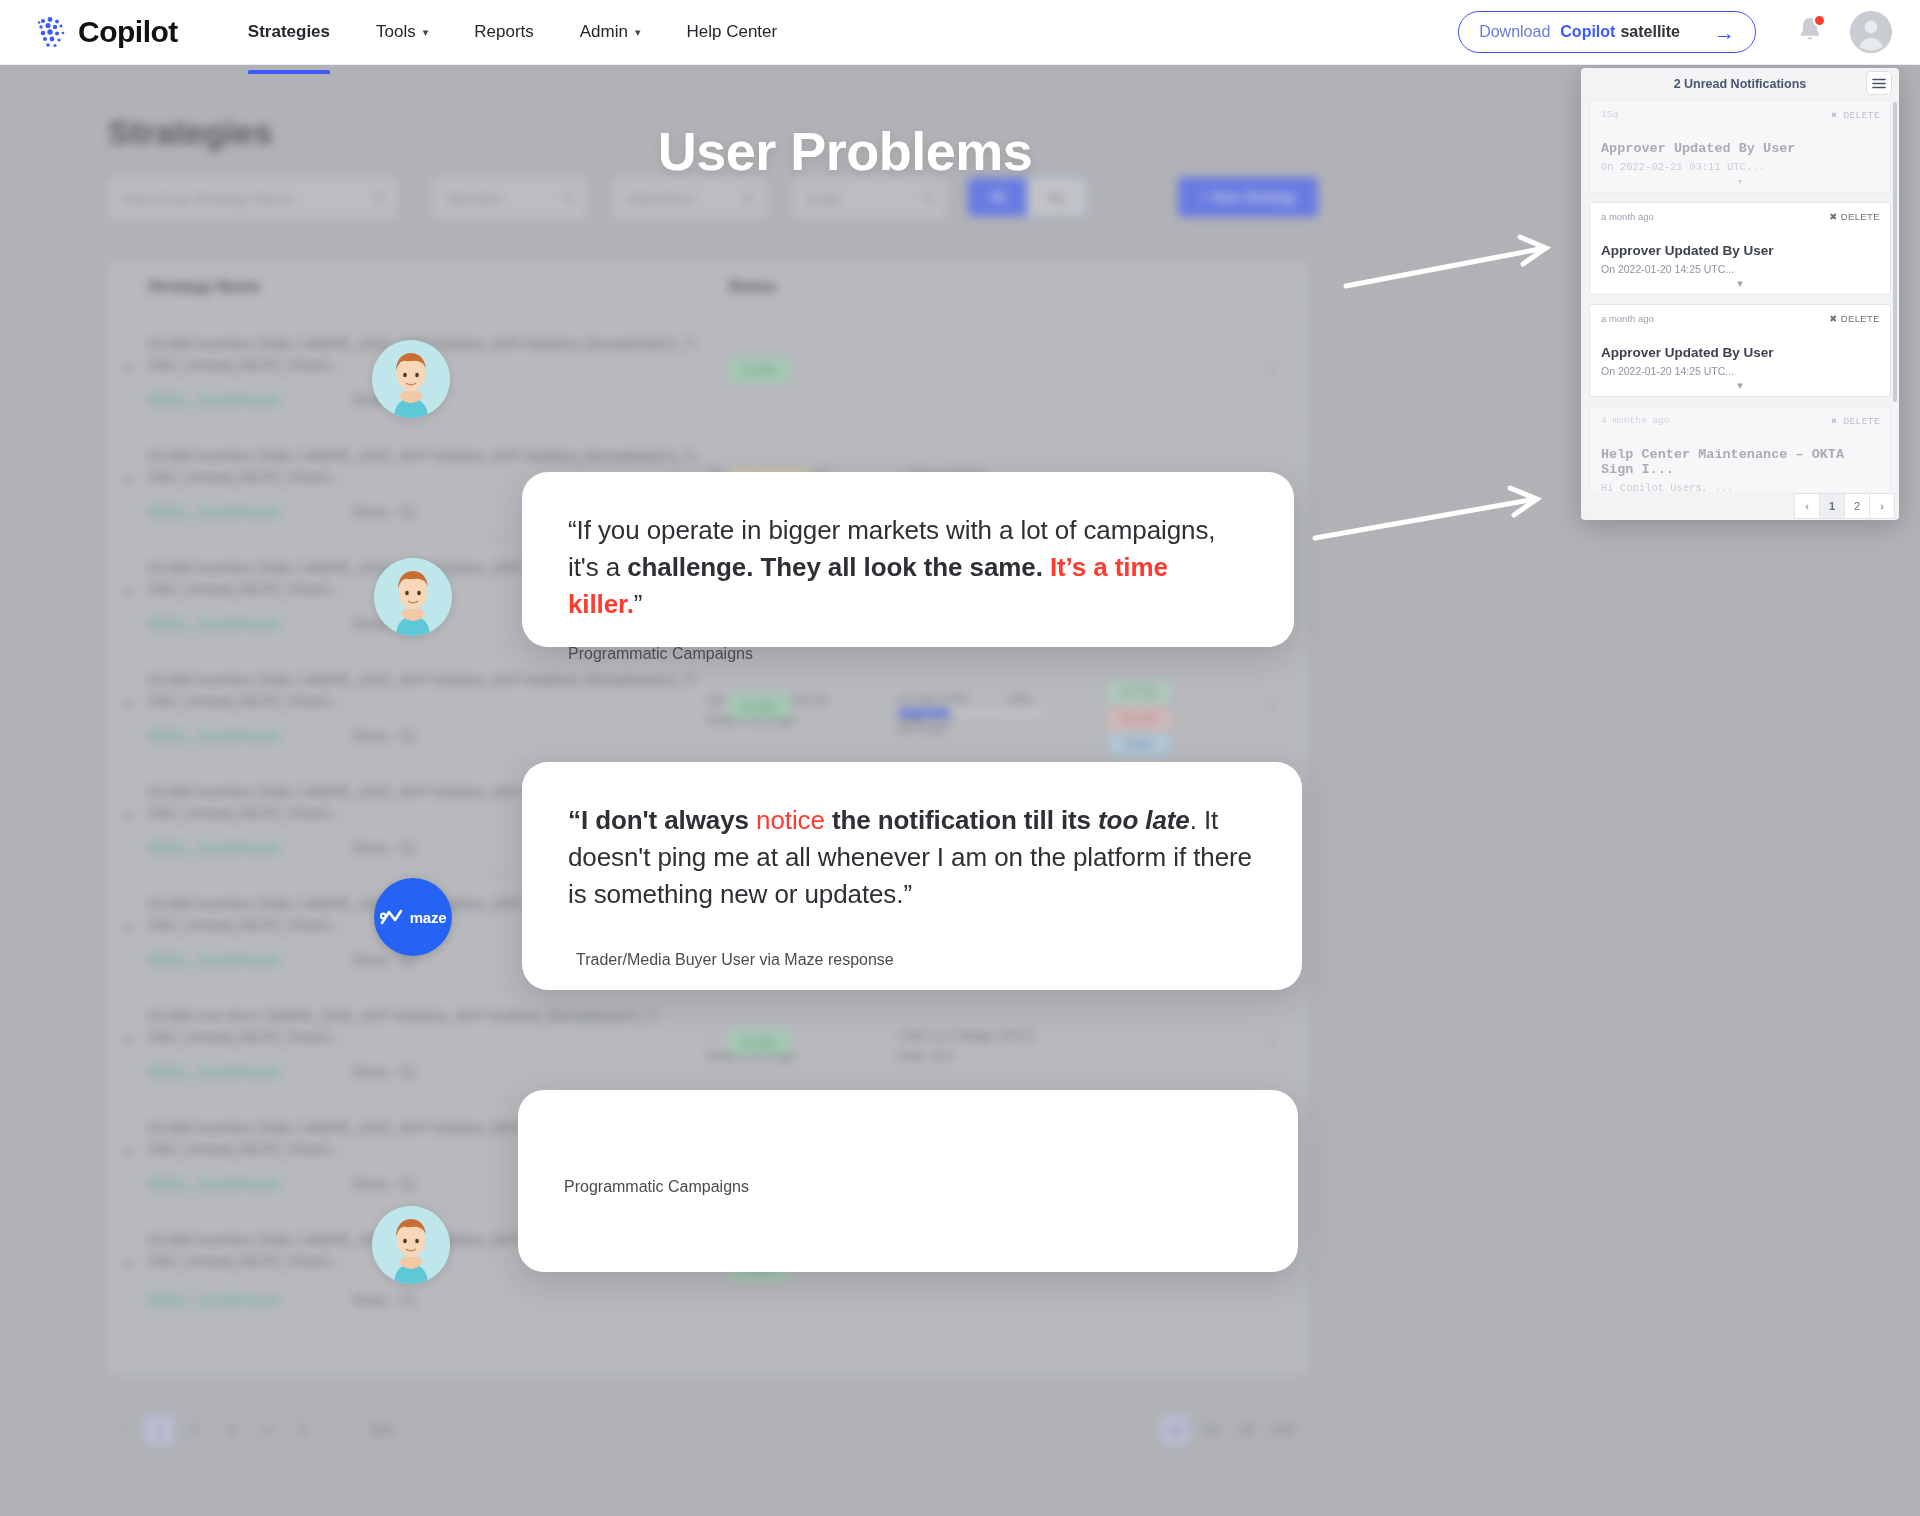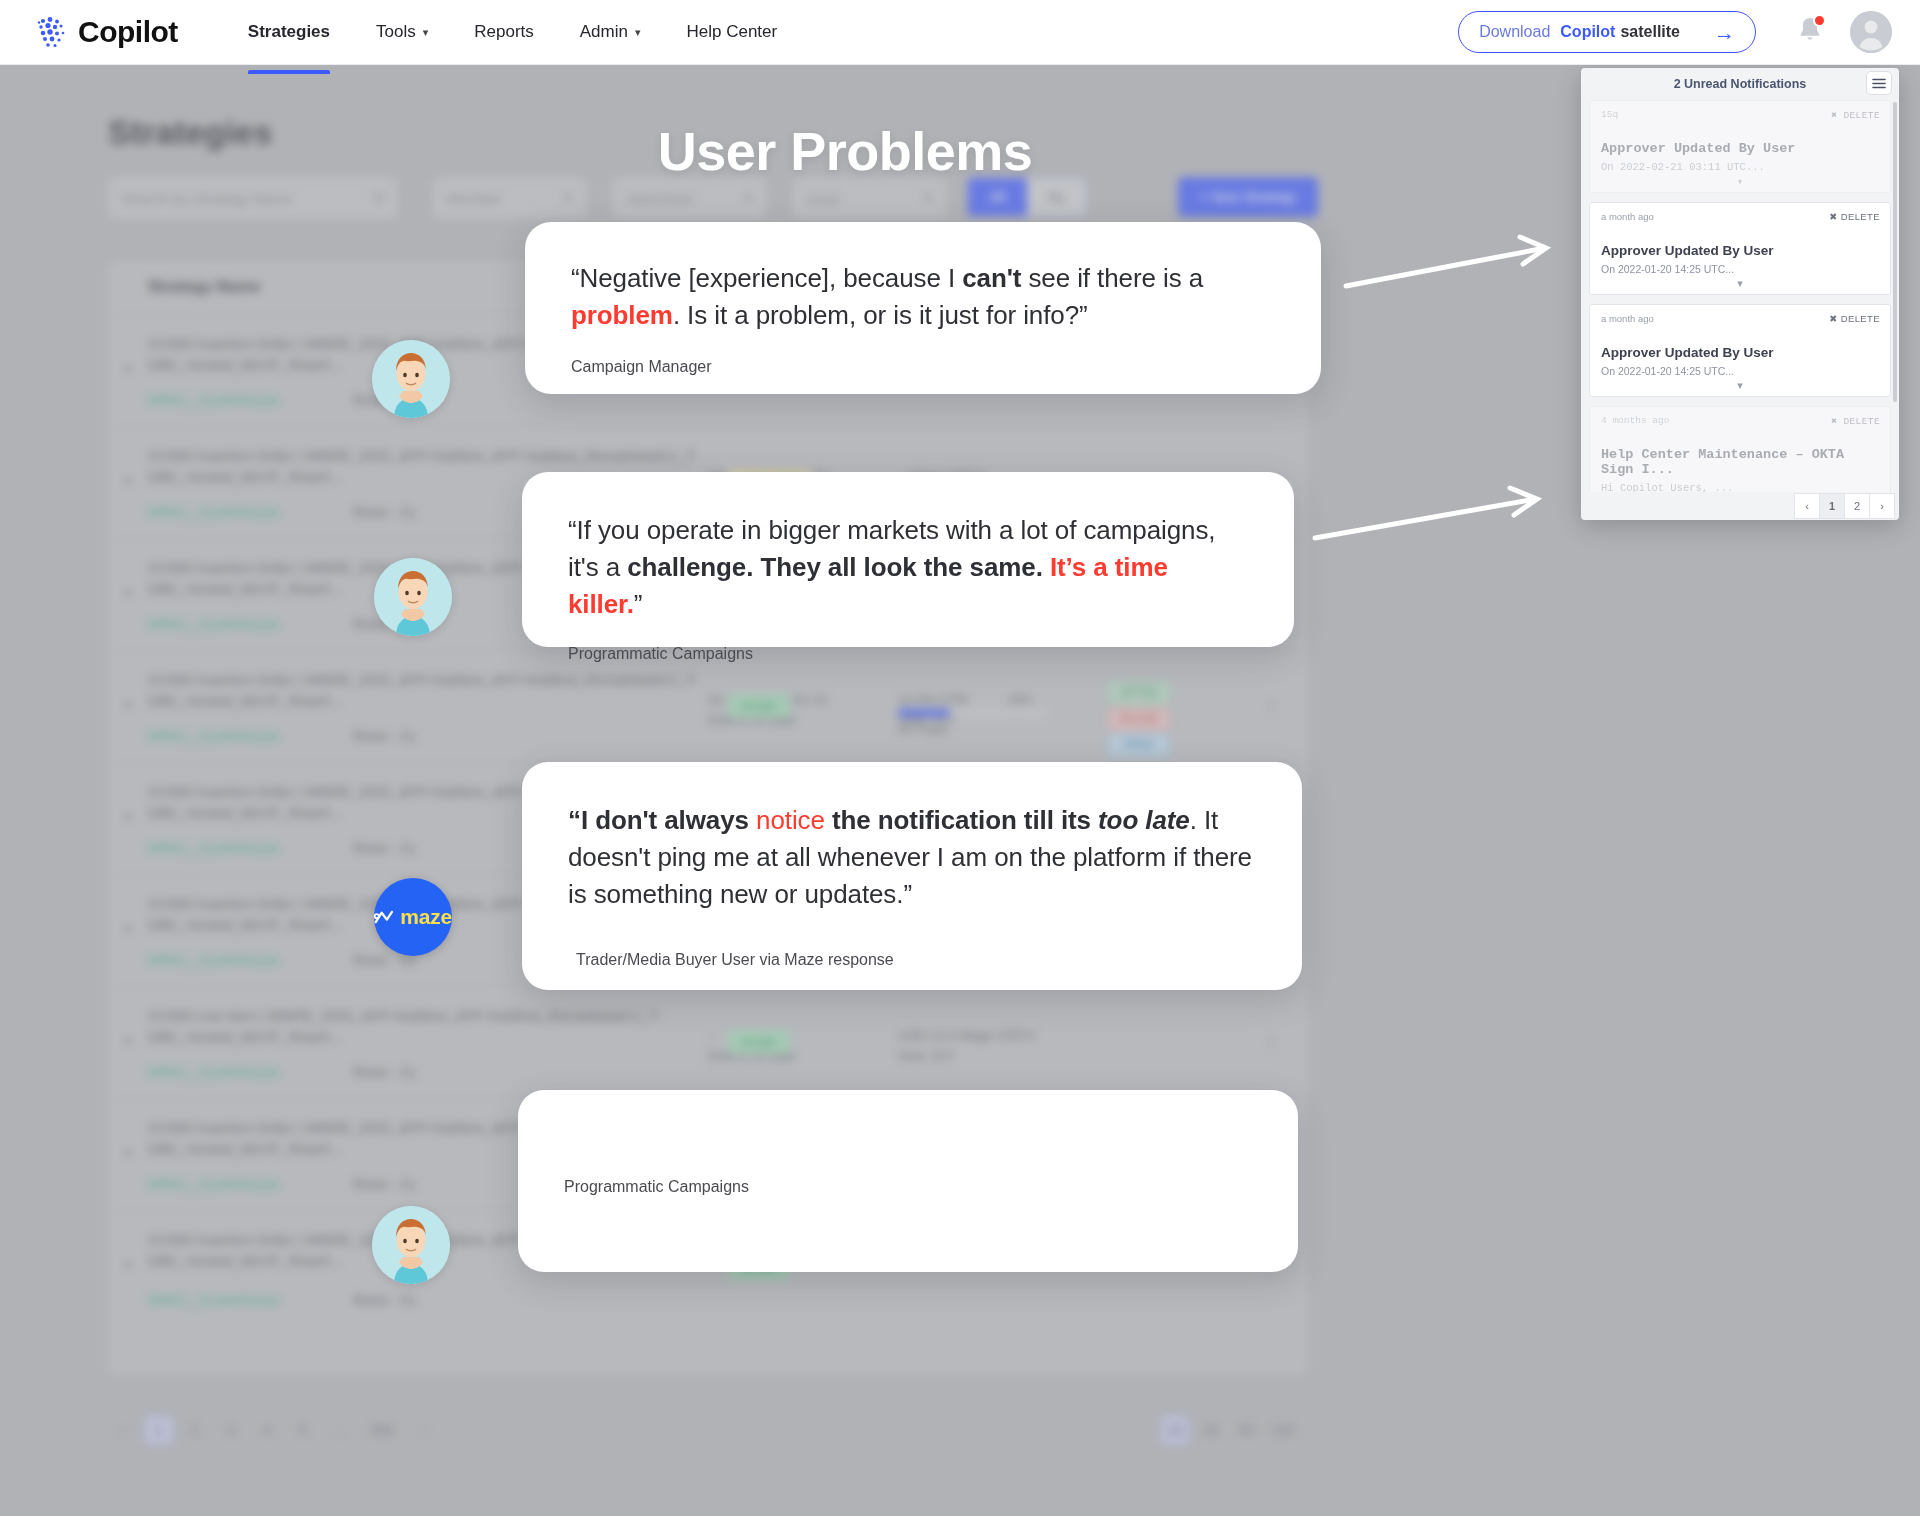--- a/index.html
+++ b/index.html
@@ -142,21 +142,21 @@
     background:#bfe6ea; z-index:35; overflow:hidden;
     display:flex;align-items:flex-end;justify-content:center;
     box-shadow:0 2px 10px rgba(0,0,0,.12);
   }
   .mazebadge{
     position:absolute; width:78px;height:78px;border-radius:50%;
     background:#2563f5; z-index:35;
     display:flex;align-items:center;justify-content:center;
     box-shadow:0 2px 10px rgba(0,0,0,.18);
   }
-  .mazebadge .mz{ color:#fde047; font-size:21px; font-weight:700; margin-left:4px; letter-spacing:-.2px;}
+  .mazebadge .mz{ color:#ffffff; font-size:15px; font-weight:700; margin-left:4px; letter-spacing:-.2px;}
 
   
   .hero{
     position:absolute; left:0; top:120px; width:1690px; text-align:center;
     color:#fff; font-size:54px; font-weight:700; letter-spacing:-.5px; z-index:36;
     text-shadow:0 2px 10px rgba(0,0,0,.10);
   }
 
   
   .notif{
@@ -450,26 +450,20 @@
     <svg width="78" height="78" viewBox="0 0 78 78">
       <circle cx="39" cy="39" r="39" fill="#bfe6ea"></circle>
       <path d="M22 78c0-13 7.6-20 17-20s17 7 17 20z" fill="#5ec8d8"></path>
       <path d="M27 56c3 5 8 7 12 7s9-2 12-7l-4-5H31z" fill="#f3c8a4"></path>
       <ellipse cx="39" cy="34" rx="14.5" ry="17" fill="#f7d7b8"></ellipse>
       <path d="M24 31c0-12 7-18 15-18s15 6 15 18c0-6-4-9-9-10-4-1-7 1-11 0-5-1-8 3-10 10z" fill="#c96f33"></path>
       <ellipse cx="33" cy="35" rx="1.8" ry="2.2" fill="#4b3a2a"></ellipse>
       <ellipse cx="45" cy="35" rx="1.8" ry="2.2" fill="#4b3a2a"></ellipse>
       <path d="M34 43c2.6 2.4 7.4 2.4 10 0" stroke="#c08b5e" stroke-width="1.6" fill="none"></path>
     </svg>
-  </div>
-  <div class="qcard" style="left:525px; top:222px; width:796px; height:172px; padding:38px 46px 0 46px;">
-    <div class="qtext">
-      <span>“Negative [experience], because I </span><b>can't</b><span> see if there is a </span><span class="red">problem</span><span>. Is it a problem, or is it just for info?”</span>
-    </div>
-    <div class="qattr" style="margin-top:24px">Campaign Manager</div>
   </div>
 
   <div class="qavatar" style="left:374px; top:558px;">
     <svg width="78" height="78" viewBox="0 0 78 78">
       <circle cx="39" cy="39" r="39" fill="#bfe6ea"></circle>
       <path d="M22 78c0-13 7.6-20 17-20s17 7 17 20z" fill="#5ec8d8"></path>
       <path d="M27 56c3 5 8 7 12 7s9-2 12-7l-4-5H31z" fill="#f3c8a4"></path>
       <ellipse cx="39" cy="34" rx="14.5" ry="17" fill="#f7d7b8"></ellipse>
       <path d="M24 31c0-12 7-18 15-18s15 6 15 18c0-6-4-9-9-10-4-1-7 1-11 0-5-1-8 3-10 10z" fill="#c96f33"></path>
       <ellipse cx="33" cy="35" rx="1.8" ry="2.2" fill="#4b3a2a"></ellipse>

